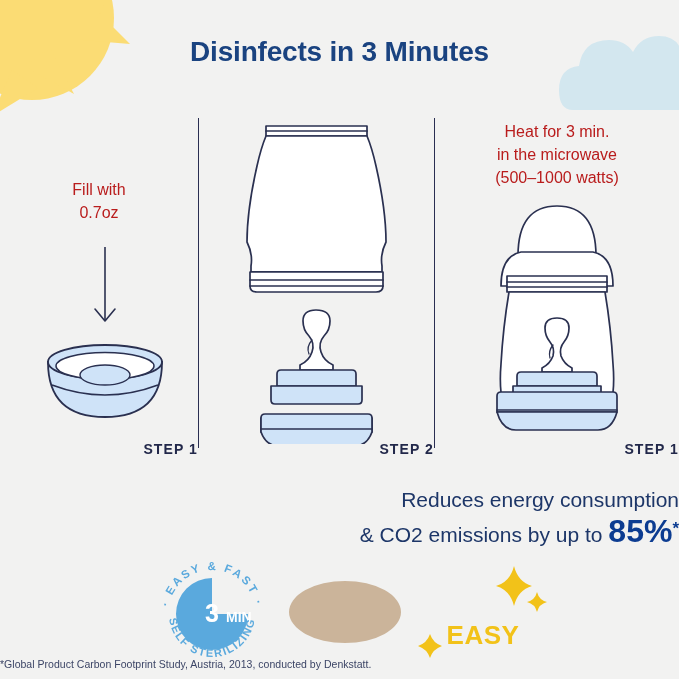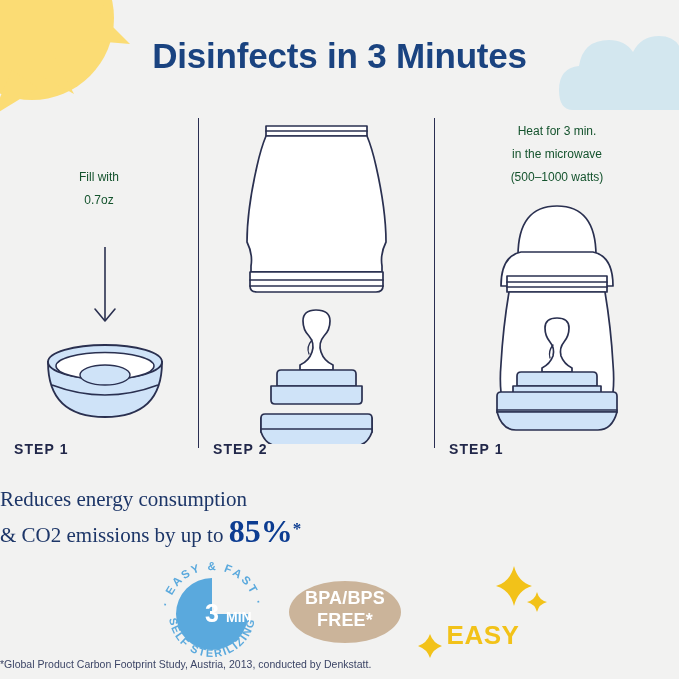--- a/index.html
+++ b/index.html
@@ -35,21 +35,21 @@
     pointer-events: none;
   }
 
   
   .title {
     position: absolute;
     left: 0;
     right: 0;
     top: 36px;
     text-align: center;
-    font-size: 35px;
+    font-size: 28px;
     font-weight: 700;
     letter-spacing: -0.2px;
     color: #1a4380;
     z-index: 4;
   }
 
   
   .steps {
     position: absolute;
     left: 0;
@@ -73,56 +73,55 @@
     height: 345px;
   }
   #col1 { left: 0px;   width: 198px; }
   #col2 { left: 199px; width: 235px; }
   #col3 { left: 435px; width: 244px; }
 
   .caption {
     position: absolute;
     left: 0; right: 0;
     text-align: center;
-    font-size: 12px;
+    font-size: 16px;
     line-height: 23px;
-    color: #14532d;
+    color: #b91c1c;
     font-weight: 400;
   }
-  #cap1 { top: 54px; }
+  #cap1 { top: 66px; }
   #cap3 { top: 8px; }
 
   .steplabel {
     position: absolute;
     left: 0; right: 0;
     bottom: 0px;
-    text-align: left;
+    text-align: right;
     font-size: 14px;
     font-weight: 700;
     letter-spacing: 1.1px;
     color: #22284a;
     padding-left: 14px;
   }
 
   .art {
     position: absolute;
     left: 0; right: 0;
   }
 
   
   .eco {
     position: absolute;
     left: 0; right: 0;
     top: 485px;
-    text-align: left;
+    text-align: right;
     color: #1d3668;
     font-size: 21px;
     line-height: 29px;
     font-weight: 500;
-    font-family: Liberation Serif, serif;
   }
   .eco .big {
     font-size: 32px;
     font-weight: 700;
     color: #0c3c91;
   }
   .eco .star {
     font-size: 17px;
     vertical-align: super;
     font-weight: 700;
@@ -353,24 +352,20 @@
         <text fill="#5aa9dd" font-family="Liberation Sans, sans-serif" font-size="11" font-weight="700" letter-spacing="1.6">
           <textPath href="#arcBot" startOffset="50%" text-anchor="middle">SELF STERILIZING</textPath>
         </text>
       </svg>
     </div>
 
     <div class="badge" id="badge-bpa">
       <svg width="120" height="96" viewBox="0 0 120 96">
         <ellipse cx="60" cy="50" rx="56" ry="31" fill="#cbb49a"></ellipse>
       </svg>
-      <div class="bpa-text">
-        <div>BPA/BPS</div>
-        <div>FREE*</div>
-      </div>
     </div>
 
     <div class="badge" id="badge-clean">
       <svg width="130" height="96" viewBox="0 0 130 96">
         <g fill="#f2c219">
           <path d="M96 4 Q100 20 114 24 Q100 28 96 44 Q92 28 78 24 Q92 20 96 4 Z"></path>
           <path d="M119 30 Q121 38 129 40 Q121 42 119 50 Q117 42 109 40 Q117 38 119 30 Z"></path>
           <path d="M12 72 Q15 81 24 84 Q15 87 12 96 Q9 87 0 84 Q9 81 12 72 Z"></path>
         </g>
       </svg>

